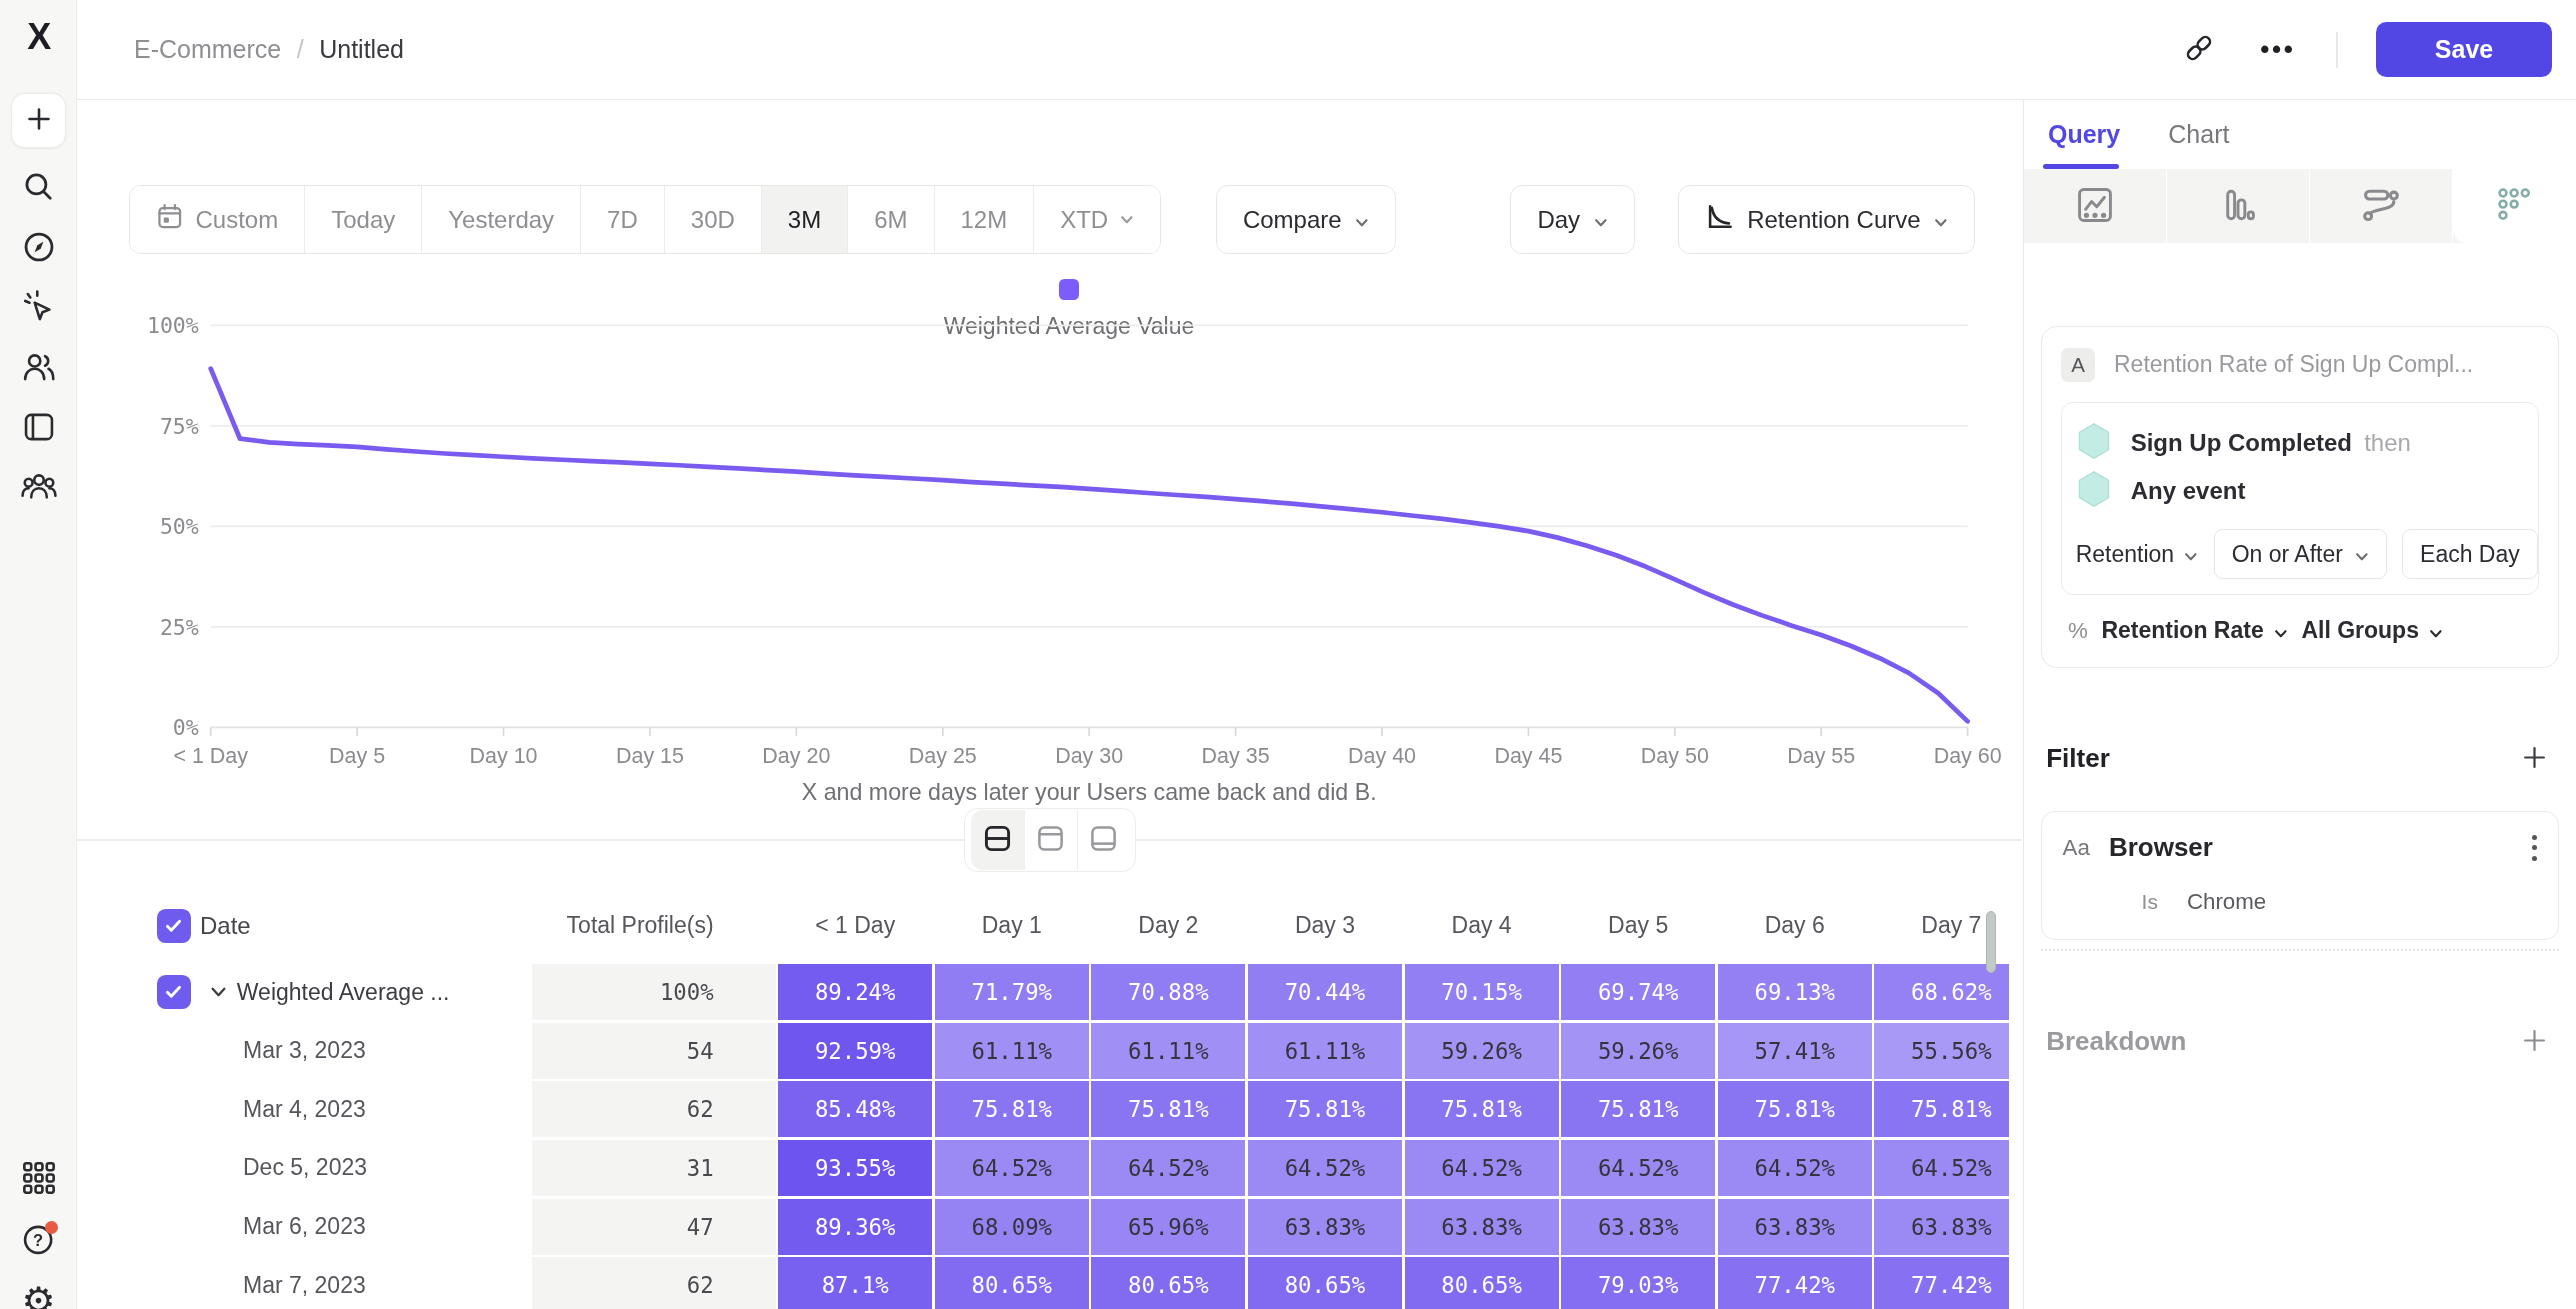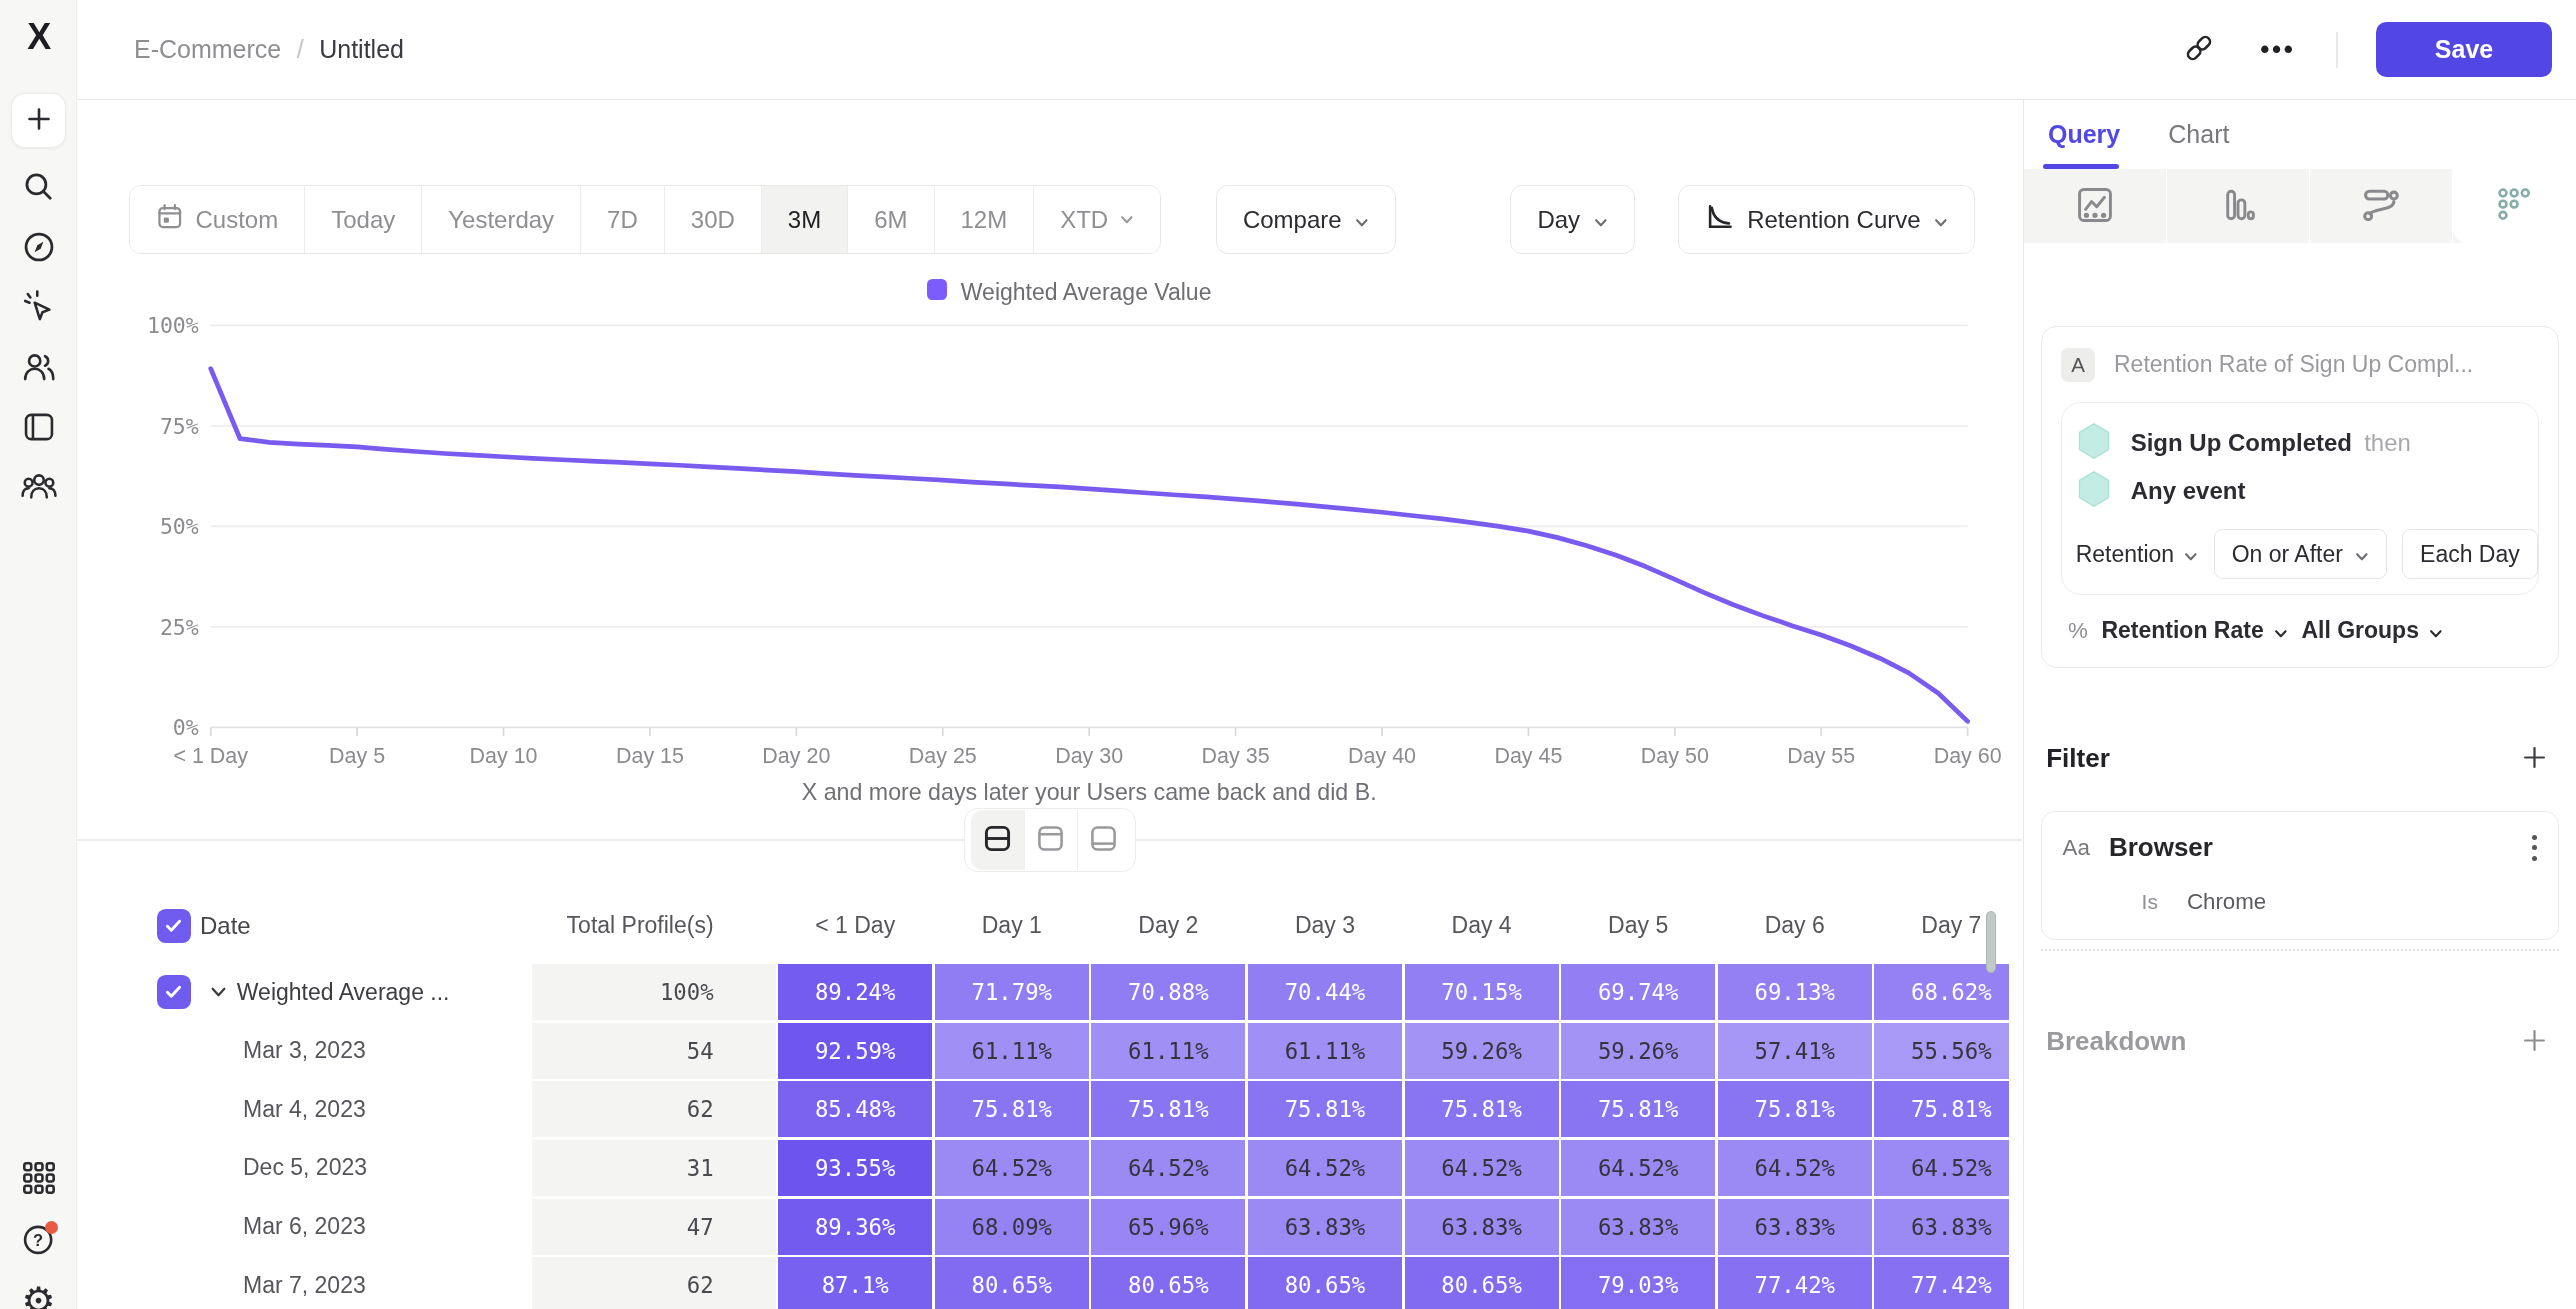--- a/index.html
+++ b/index.html
@@ -57,21 +57,21 @@
   .btn { display:flex; align-items:center; gap:13.7px; height:69px; padding:0 26px;
     border:1.7px solid #e7e7e4; border-radius:12px; background:#fff; font-size:24px;
     color:#2b2b30; font-family:inherit; cursor:pointer; white-space:nowrap; }
   .btn .chevsvg { color:#6d6d72; }
   .compare-btn { margin-left:55px; }
   .toolbar-spacer { flex:1; }
   .day-btn { margin-right:43px;justify-content:flex-end; }
 
   
   .legend { position:absolute; left:52px; top:179px; width:1880px; display:flex;
-    justify-content:center; gap:13.7px; }
+    justify-content:center; align-items:center; gap:13.7px;flex-direction:column; }
   .legend-swatch { width:20.6px; height:20.6px; border-radius:5.2px; background:#7c5cfa; }
   .legend-label { font-size:23px; color:#6d6d72; }
 
   
   .chart-wrap { position:absolute; left:52px; top:215px; width:1880px; height:494px; }
   .toggle-row { position:absolute; left:0; top:739px; width:1945px; height:1.7px; background:#ededec; }
   .toggle-group { position:absolute; left:887px; top:708px; width:172px; height:64px;
     background:#fff; border:1.7px solid #ececea; border-radius:13.7px; display:flex;
     align-items:center; justify-content:center; z-index:2; }
   .tgl { width:53px; height:60px; display:flex; align-items:center; justify-content:center;
@@ -118,21 +118,21 @@
     color:#8a8a8e; cursor:pointer; border-right:1.7px solid #fff; }
   .strip-tab:last-child { flex:1; background:#fff; border-right:none; color:#86aca8;
     border-bottom-left-radius:13.7px; }
 
   .panel-body { padding:0 17px; }
   .qcard { margin-top:83px; border:1.7px solid #eaeaea; border-radius:15.5px; padding:20.6px 19px 22.3px; }
   .qtitle-row { display:flex; align-items:center; gap:19px; }
   .qbadge { width:34px; height:34px; border-radius:6.9px; background:#ededeb; color:#55555a;
     font-size:20.6px; display:flex; align-items:center; justify-content:center; }
   .qtitle { font-size:23px; color:#9a9a9e; white-space:nowrap; overflow:hidden; }
-  .inner-card { margin-top:20.6px; border:1.7px solid #ececeb; border-radius:20px;
+  .inner-card { margin-top:20.6px; border:1.7px solid #ececeb; border-radius:12px;
     padding:15.5px 13.7px 13.7px; position:relative; overflow:hidden; }
   .event-row { display:flex; align-items:center; gap:19px; height:48px; cursor:pointer; }
   .event-name { font-size:24px; font-weight:600; color:#2b2b31; }
   .event-suffix { font-size:24px; color:#a9a9ad; margin-left:-6.9px; }
   .controls-row { display:flex; align-items:center; gap:15.5px; margin-top:13.7px; height:52px; }
   .ctl-plain { display:flex; align-items:center; gap:10.3px; font-size:23px; color:#2b2b31;
     cursor:pointer; }
   .ctl-plain .chevsvg, .pill .chevsvg { color:#6d6d72; }
   .pill { display:flex; align-items:center; gap:12px; height:50px; padding:0 17px;
     border:1.7px solid #e5e5e3; border-radius:8.6px; font-size:23px; color:#2b2b31;

